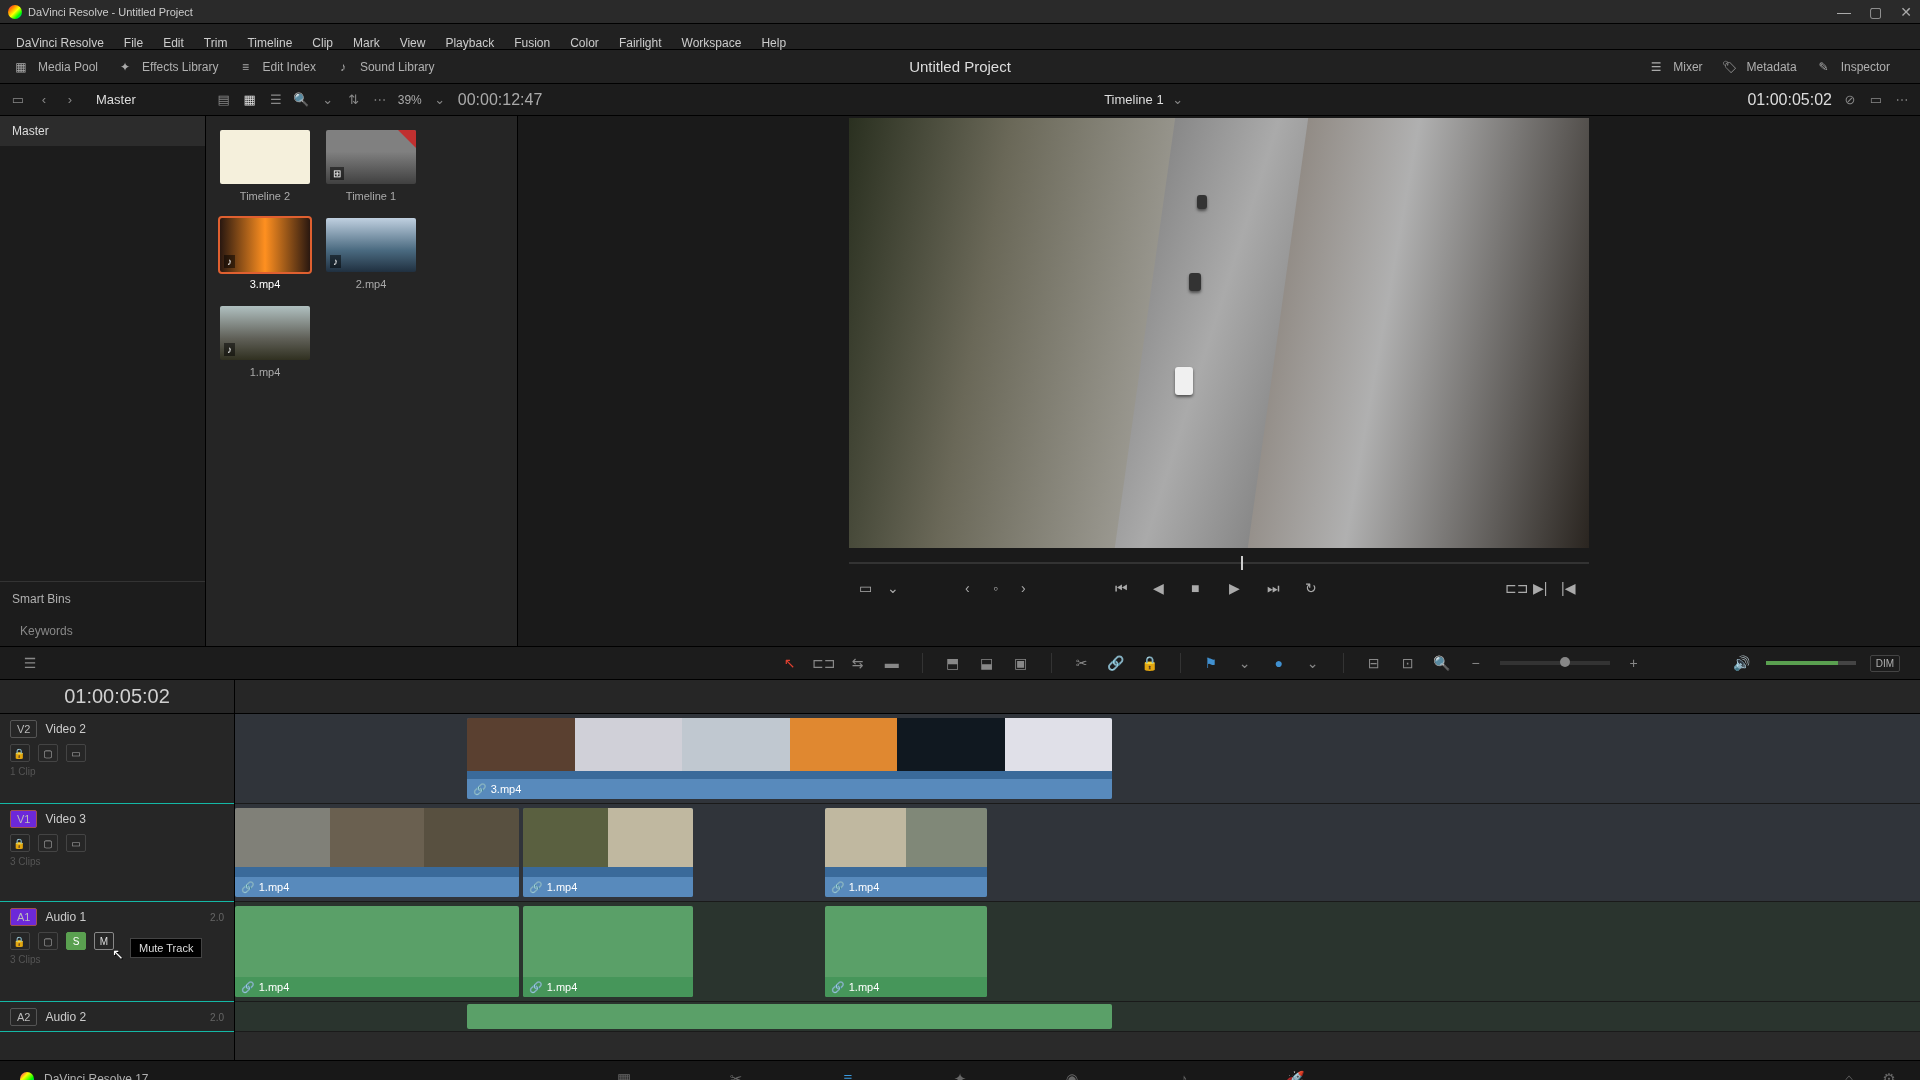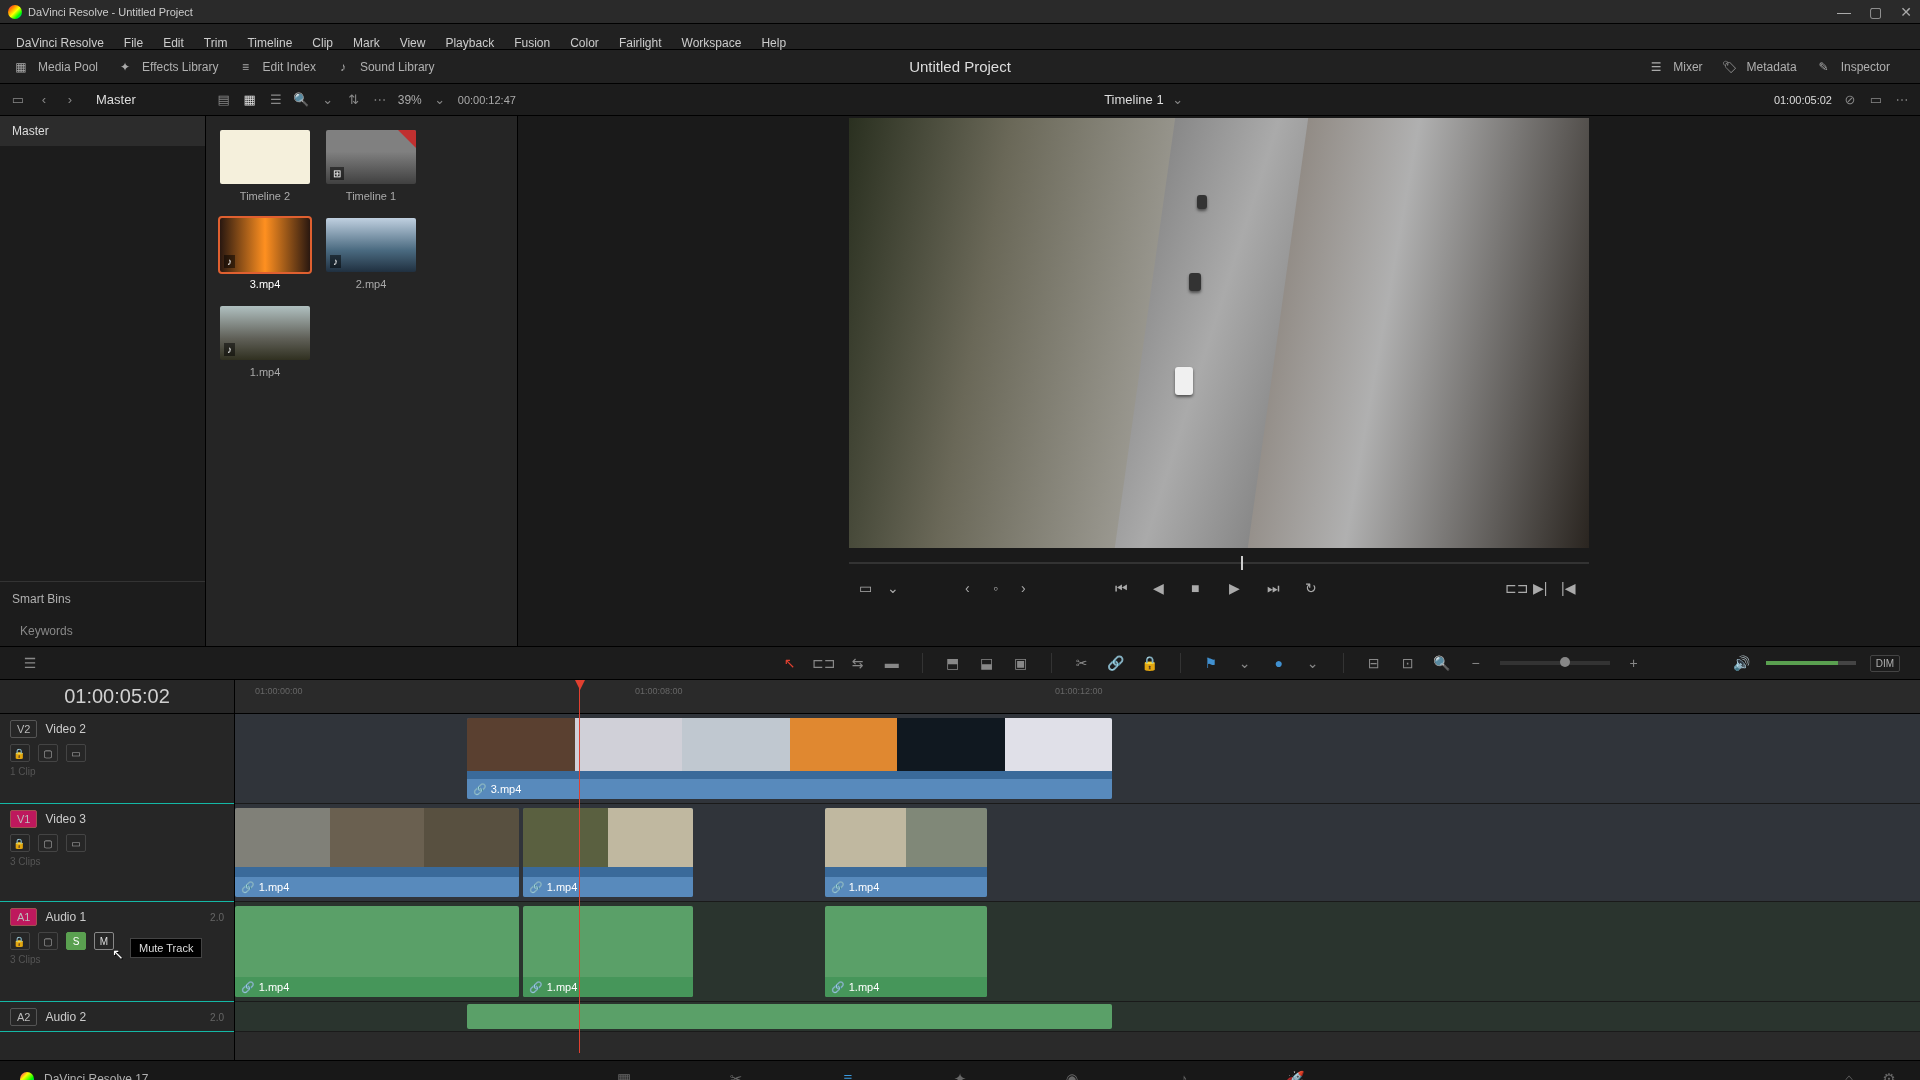--- a/index.html
+++ b/index.html
@@ -21,21 +21,21 @@
 .toolstrip .grp { display: flex; align-items: center; gap: 8px; margin-right: 18px; }
 .toolstrip .icon-btn { width: 18px; height: 18px; display: flex; align-items: center; justify-content: center; color: #aaa; cursor: pointer; }
 .toolstrip .proj-title { position: absolute; left: 50%; transform: translateX(-50%); font-size: 15px; color: #ddd; }
 
 
 .secbar { height: 32px; background: #1c1c1c; display: flex; align-items: center; padding: 0 10px; border-bottom: 1px solid #000; }
 .secbar .left { display: flex; align-items: center; gap: 10px; }
 .secbar .mid { flex: 1; display: flex; align-items: center; justify-content: center; gap: 6px; }
 .secbar .right { display: flex; align-items: center; gap: 10px; }
 .secbar .zoom { font-size: 12px; color: #aaa; }
-.secbar .tc { font-size: 11px; color: #aaa; }
+.secbar .tc { font-size: 16px; color: #aaa; }
 .secbar .tl-name { font-size: 13px; color: #ddd; }
 .icon-sm { width: 16px; height: 16px; display: flex; align-items: center; justify-content: center; color: #888; cursor: pointer; font-size: 13px; }
 
 
 .main { display: flex; height: 530px; }
 
 
 .sidebar { width: 206px; background: #1c1c1c; border-right: 1px solid #000; display: flex; flex-direction: column; }
 .sidebar .bin { padding: 8px 12px; background: #2c2c2c; font-size: 12px; color: #ddd; }
 .sidebar .fill { flex: 1; }
@@ -90,21 +90,21 @@
 .tl-ruler .ruler { flex: 1; background: #2a2a2a; position: relative; }
 .tl-ruler .ruler .tick { position: absolute; top: 6px; font-size: 9px; color: #666; }
 .playhead-line { position: absolute; top: 0; bottom: -340px; width: 1px; background: #e04030; left: 344px; z-index: 10; }
 .playhead-head { position: absolute; top: 0; left: 340px; width: 10px; height: 10px; background: #e04030; z-index: 11; clip-path: polygon(0 0, 100% 0, 50% 100%); }
 
 .tl-tracks { flex: 1; display: flex; overflow: hidden; }
 .track-headers { width: 235px; background: #262626; border-right: 1px solid #000; }
 .track-header { border-bottom: 1px solid #14b8a6; padding: 6px 10px; }
 .track-header .row1 { display: flex; align-items: center; gap: 8px; }
 .track-header .badge { padding: 2px 6px; font-size: 11px; border: 1px solid #555; border-radius: 2px; color: #bbb; }
-.track-header .badge.active { background: #be185d; border-color: #a05050; }
+.track-header .badge.active { background: #6d28d9; border-color: #a05050; }
 .track-header .tname { font-size: 12px; color: #ccc; }
 .track-header .row2 { display: flex; align-items: center; gap: 8px; margin-top: 6px; }
 .track-header .ctrl { width: 20px; height: 18px; border: 1px solid #444; border-radius: 2px; display: flex; align-items: center; justify-content: center; font-size: 10px; color: #aaa; cursor: pointer; }
 .track-header .ctrl.solo { background: #5aa050; color: #fff; border-color: #5aa050; }
 .track-header .ctrl.mute-on { border-color: #888; color: #ddd; }
 .track-header .clips-count { font-size: 10px; color: #555; margin-top: 4px; }
 .track-header .two { font-size: 10px; color: #666; margin-left: auto; }
 
 .track-lanes { flex: 1; position: relative; background: #2a2a2a; }
 .lane { position: relative; border-bottom: 1px solid #1a1a1a; }
@@ -332,27 +332,20 @@
   <span class="tool-icon">+</span>
   <span style="width:60px"></span>
   <span class="tool-icon">🔊</span>
   <div class="vol-slider"></div>
   <span style="font-size:10px;padding:2px 5px;border:1px solid #444;border-radius:2px">DIM</span>
 </div>
 
 <div class="timeline">
   <div class="tl-ruler">
     <div class="tc-big">01:00:05:02</div>
-    <div class="ruler">
-      <div class="playhead-line"></div>
-      <div class="playhead-head"></div>
-      <span class="tick" style="left:20px">01:00:00:00</span>
-      <span class="tick" style="left:400px">01:00:08:00</span>
-      <span class="tick" style="left:820px">01:00:12:00</span>
-    </div>
   </div>
   <div class="tl-tracks">
     <div class="track-headers">
       <div class="track-header" style="height:90px">
         <div class="row1">
             <span class="badge">V2</span>
             <span class="tname">Video 2</span>
           </div>
         <div class="row2">
           <span class="ctrl">🔒</span>

